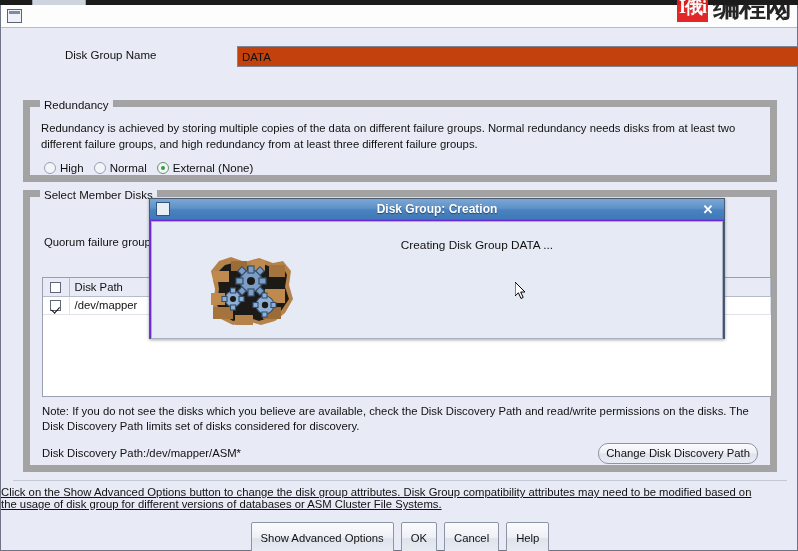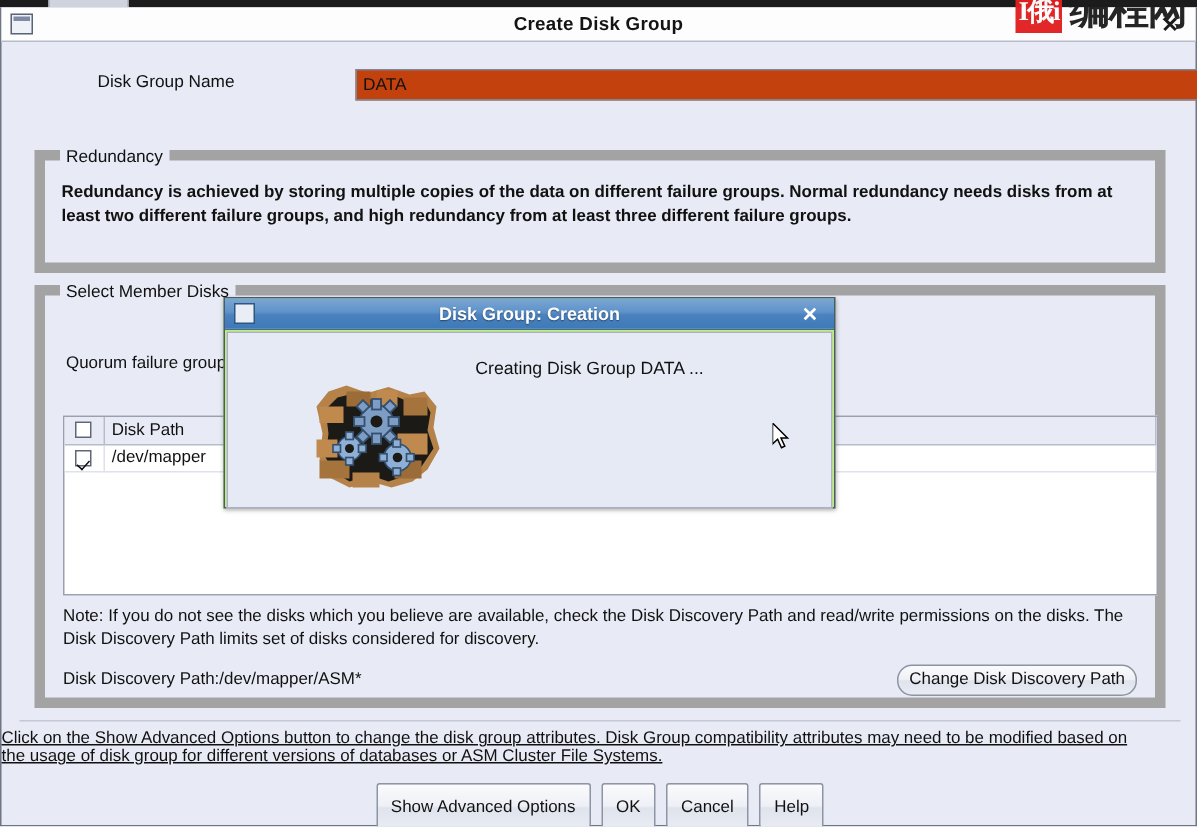--- a/index.html
+++ b/index.html
@@ -102,21 +102,21 @@
     position: absolute; top: -8px; left: 10px;
     background: #e8ebf5;
     padding: 0 4px;
     font-size: 11.5px; color: #111;
   }
 
   #redundancy-box { left: 22px; top: 72px; width: 754px; height: 82px; }
   .redund-desc {
     position: absolute; left: 11px; top: 13px;
     width: 728px;
-    font-size: 11.3px; color: #111; line-height: 16px; font-weight: bold;
+    font-size: 11.3px; color: #111; line-height: 16px;
   }
   .radio-row {
     position: absolute; left: 14px; top: 55px;
     display: flex; align-items: center; gap: 10px;
   }
   .radio-item {
     display: flex; align-items: center; gap: 4px;
     font-size: 11.5px; color: #111; cursor: pointer;
   }
   .radio {
@@ -246,22 +246,22 @@
   }
   .wm-text {
     font-size: 27px; font-weight: bold; color: #1d1d1d;
     font-family: "DejaVu Sans", sans-serif;
     letter-spacing: -1px; line-height: 30px;
   }
 
   
   .modal {
     position: absolute; left: 149px; top: 198px;
-    width: 408px; height: 141px;
-    background: #bef264;
+    width: 576px; height: 141px;
+    background: #6d28d9;
     border: 1px solid #4a5a70;
     box-shadow: 0 1px 3px rgba(0,0,0,.35);
     z-index: 50;
   }
   .modal-title {
     position: relative;
     height: 21px;
     background: linear-gradient(to bottom, #7ba7d4 0%, #5e92c9 45%, #4a82bf 55%, #3f79b8 100%);
     border-bottom: 1px solid #3a6ea5;
     display: flex; align-items: center;
@@ -314,34 +314,47 @@
 <div id="root">
 
   <div class="parent-strip">
     <div class="parent-tab"></div>
   </div>
 
   <div class="win">
 
     <div class="titlebar">
       <div class="titlebar-icon"></div>
-      <div class="titlebar-title">Create Disk Group</div>
       <div class="titlebar-close">✕</div>
     </div>
 
     <div class="body">
 
       <div class="dgname-row">
         <div class="dgname-label">Disk Group Name</div>
         <input class="dgname-input" type="text" value="DATA" style="">
       </div>
 
       <div class="groupbox" id="redundancy-box">
         <div class="gb-title">Redundancy</div>
         <div class="redund-desc">Redundancy is achieved by storing multiple copies of the data on different failure groups. Normal redundancy needs disks from at least two different failure groups, and high redundancy from at least three different failure groups.</div>
+        <div class="radio-row">
+          <div class="radio-item">
+            <span class="radio"></span>
+            <span>High</span>
+          </div>
+          <div class="radio-item">
+            <span class="radio"></span>
+            <span>Normal</span>
+          </div>
+          <div class="radio-item">
+            <span class="radio checked"></span>
+            <span>External (None)</span>
+          </div>
+        </div>
       </div>
 
       <div class="groupbox" id="members-box">
         <div class="gb-title">Select Member Disks</div>
 
 
         <div class="quorum-note">Quorum failure group                                                                                              quire ASM compatibility of 11.2 o</div>
 
         <div class="table-wrap">
           <table class="tbl">

